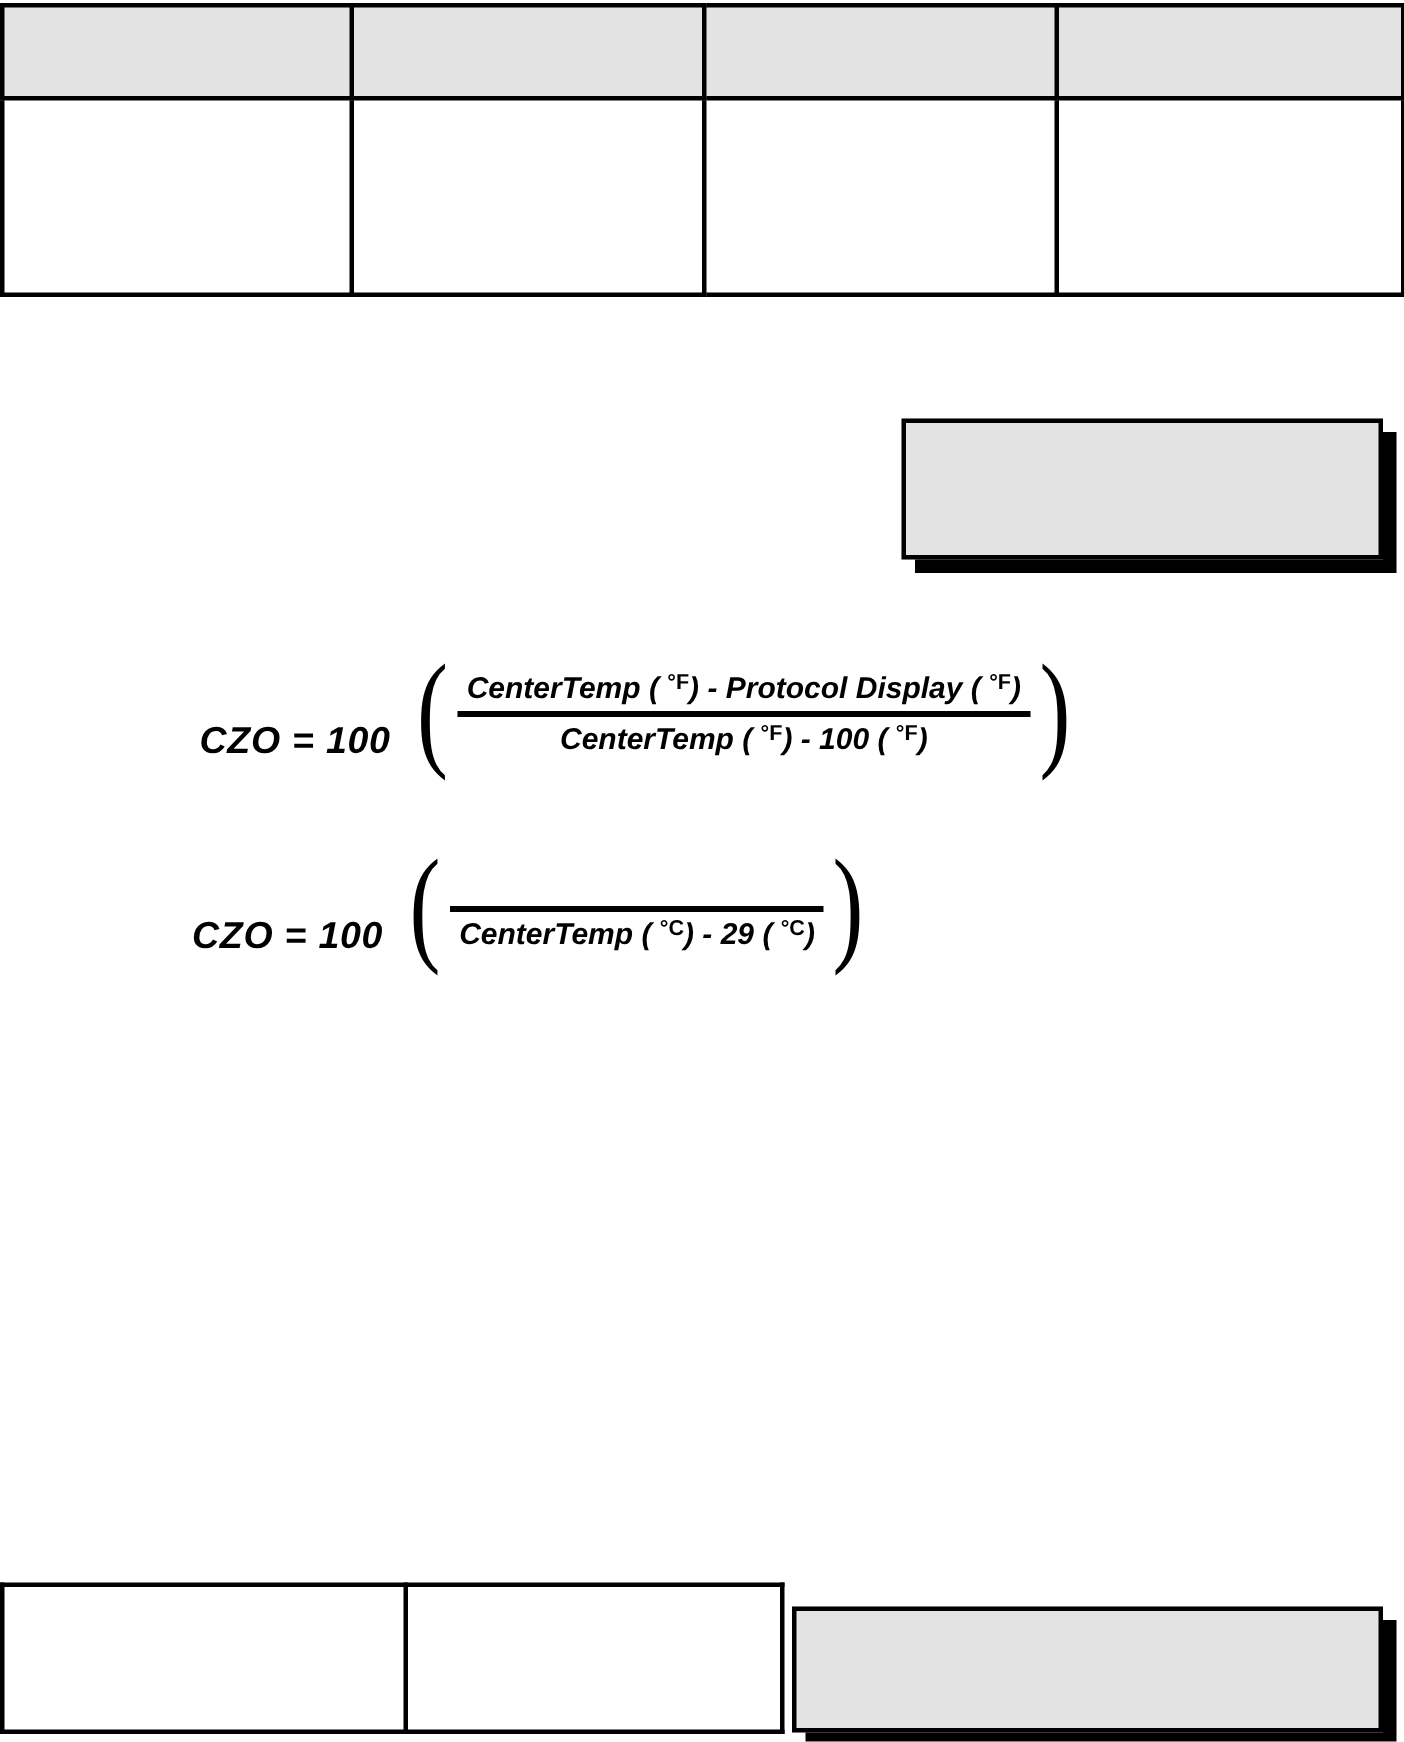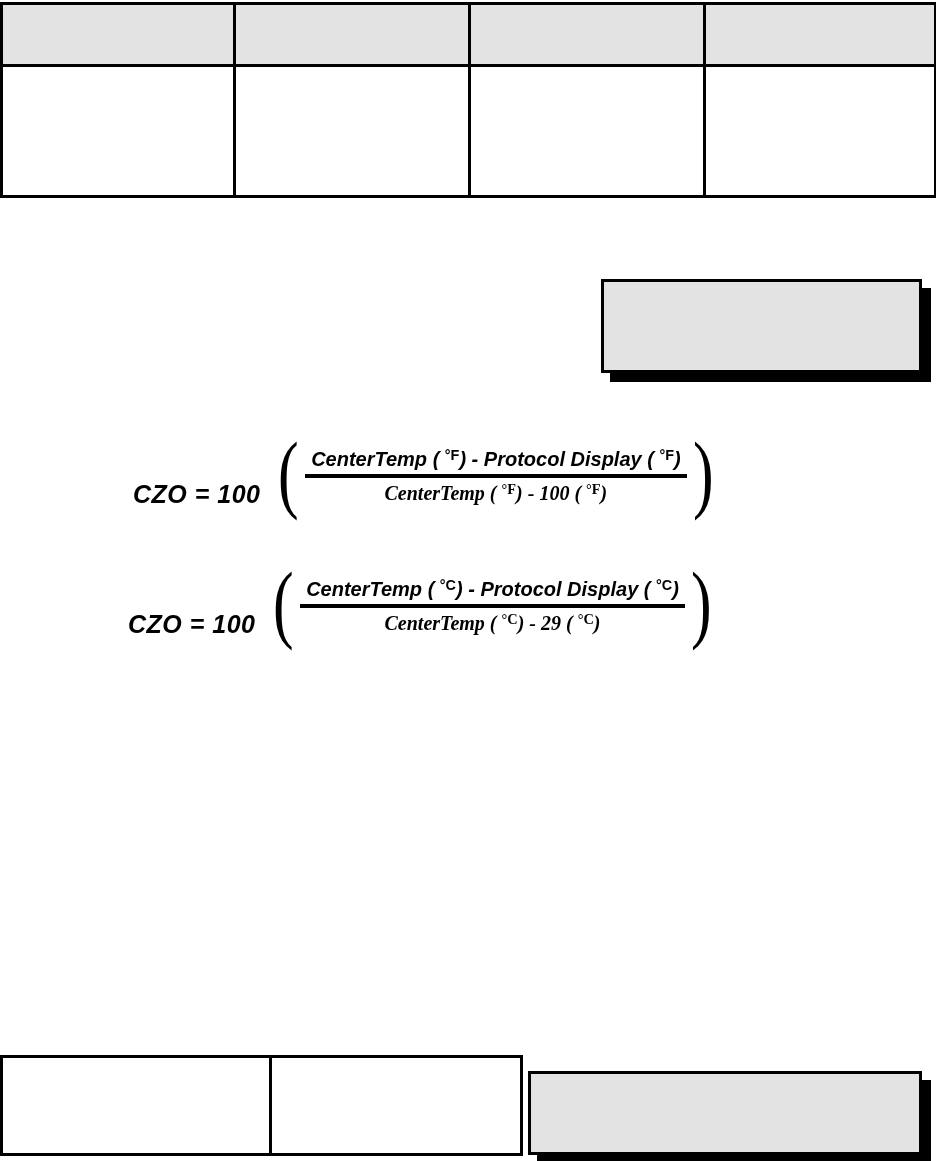--- a/index.html
+++ b/index.html
@@ -118,21 +118,21 @@
     line-height: 1.18;
     padding: 1px 6px;
     white-space: nowrap;
   }
   .frac-bar {
     width: 100%;
     height: 4px;
     background: #000000;
     margin: 2px 0;
   }
-  .frac-den { text-align: center; font-family: Liberation Serif, serif; }
+  .frac-den { text-align: center; }
 
   .deg {
     font-size: 0.72em;
     vertical-align: 0.42em;
     font-style: normal;
     letter-spacing: 0;
   }
 </style>
 </head>
 <body>
@@ -166,21 +166,20 @@
     <span class="frac-bar"></span>
     <span class="frac-den"><span>CenterTemp ( </span><span class="deg">°F</span><span>) - 100 ( </span><span class="deg">°F</span><span>)</span></span>
   </span>
   <span class="paren paren-right">)</span>
 </div>
 
 <div class="equation" id="equation-celsius">
   <span class="eq-lhs">CZO = 100</span>
   <span class="paren paren-left">(</span>
   <span class="fraction">
-    <span class="frac-num"><span>CenterTemp ( </span><span class="deg">°C</span><span>) - Protocol Display ( </span><span class="deg">°C</span><span>)</span></span>
     <span class="frac-bar"></span>
     <span class="frac-den"><span>CenterTemp ( </span><span class="deg">°C</span><span>) - 29 ( </span><span class="deg">°C</span><span>)</span></span>
   </span>
   <span class="paren paren-right">)</span>
 </div>
 
 <table class="data-table" id="bottom-table">
   <tbody>
     <tr>
       <td style="width:269px"></td>

